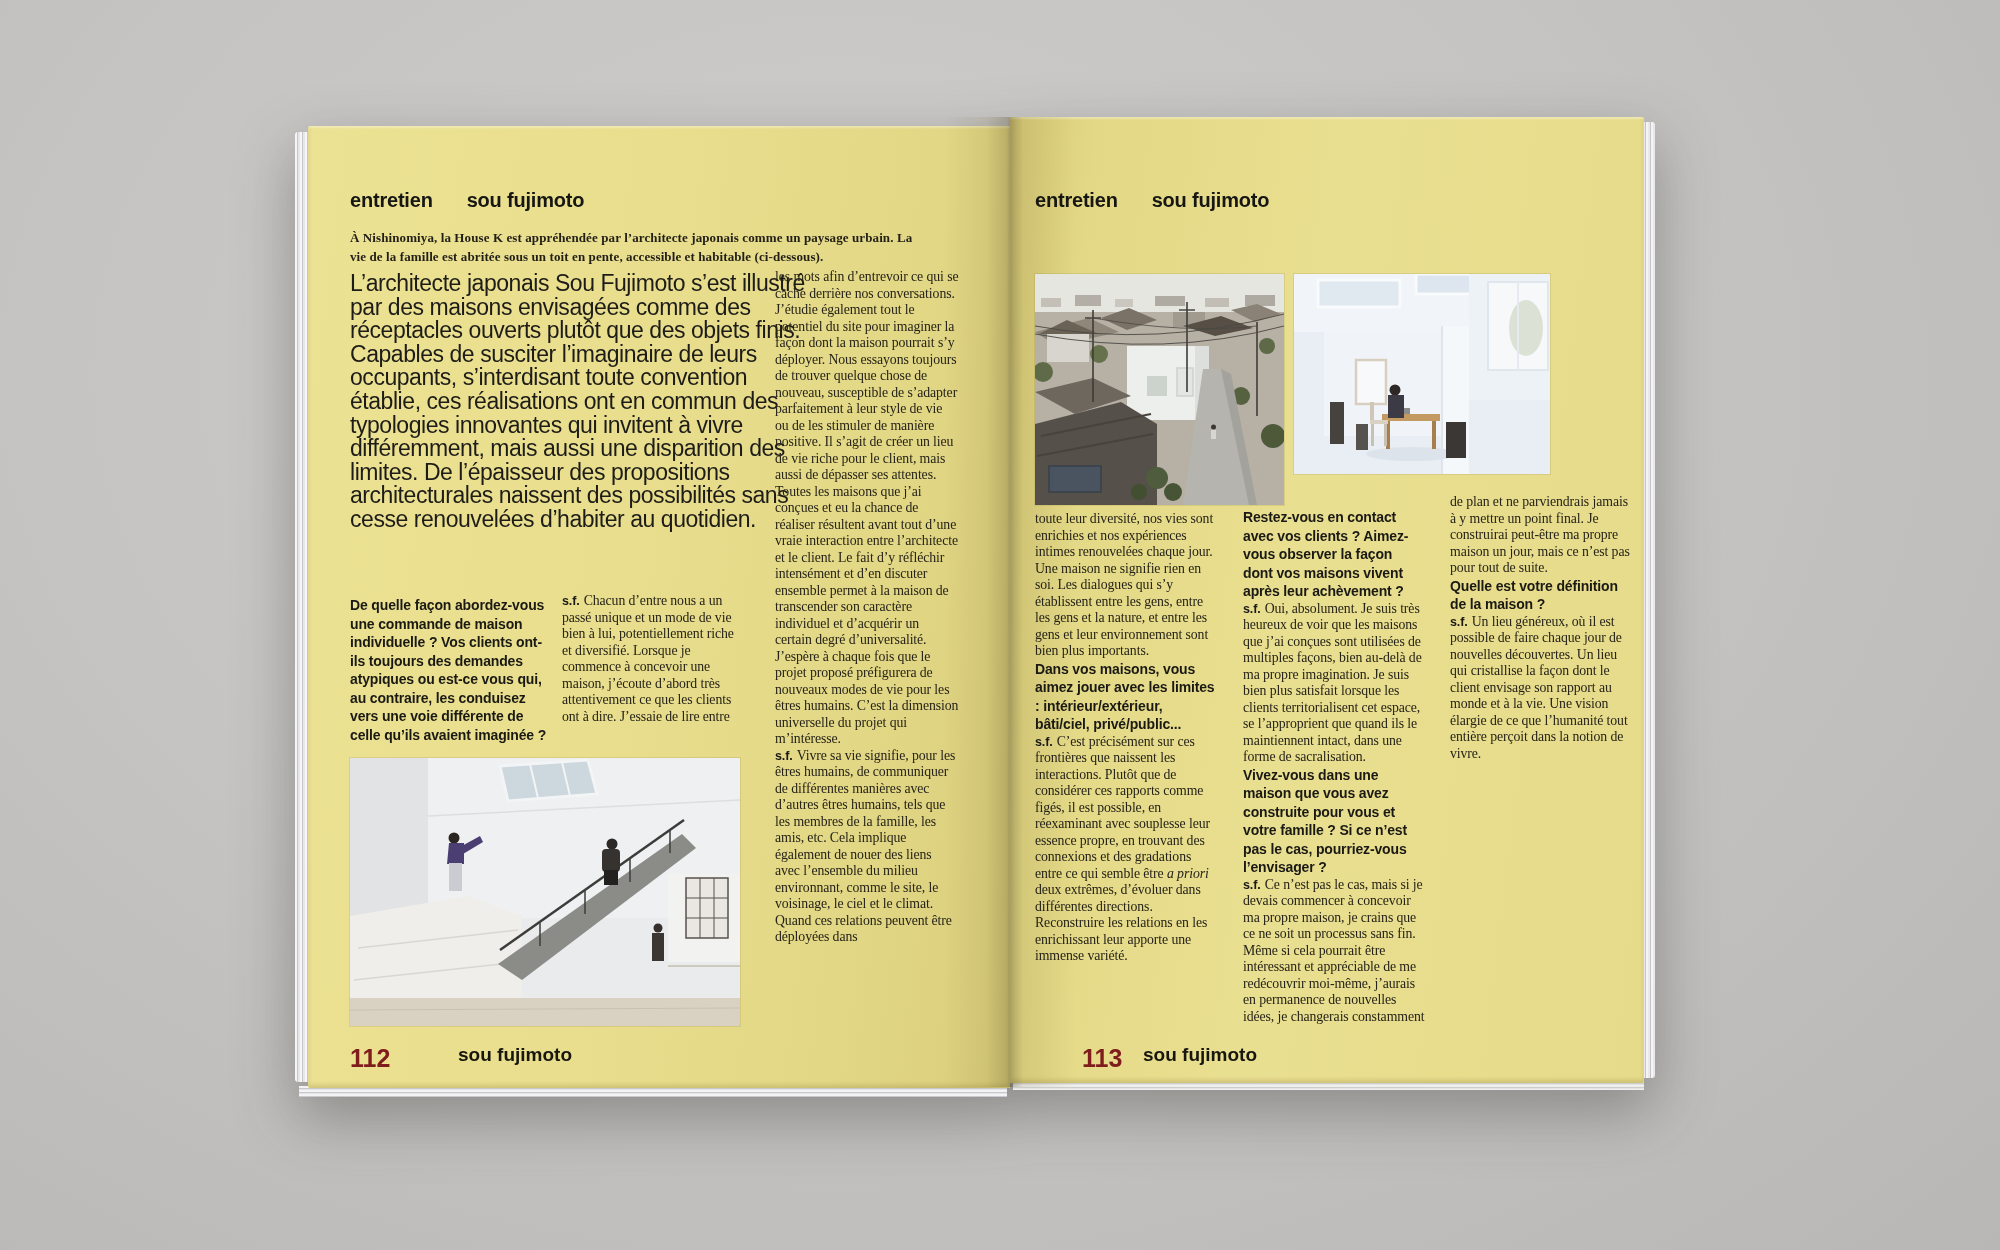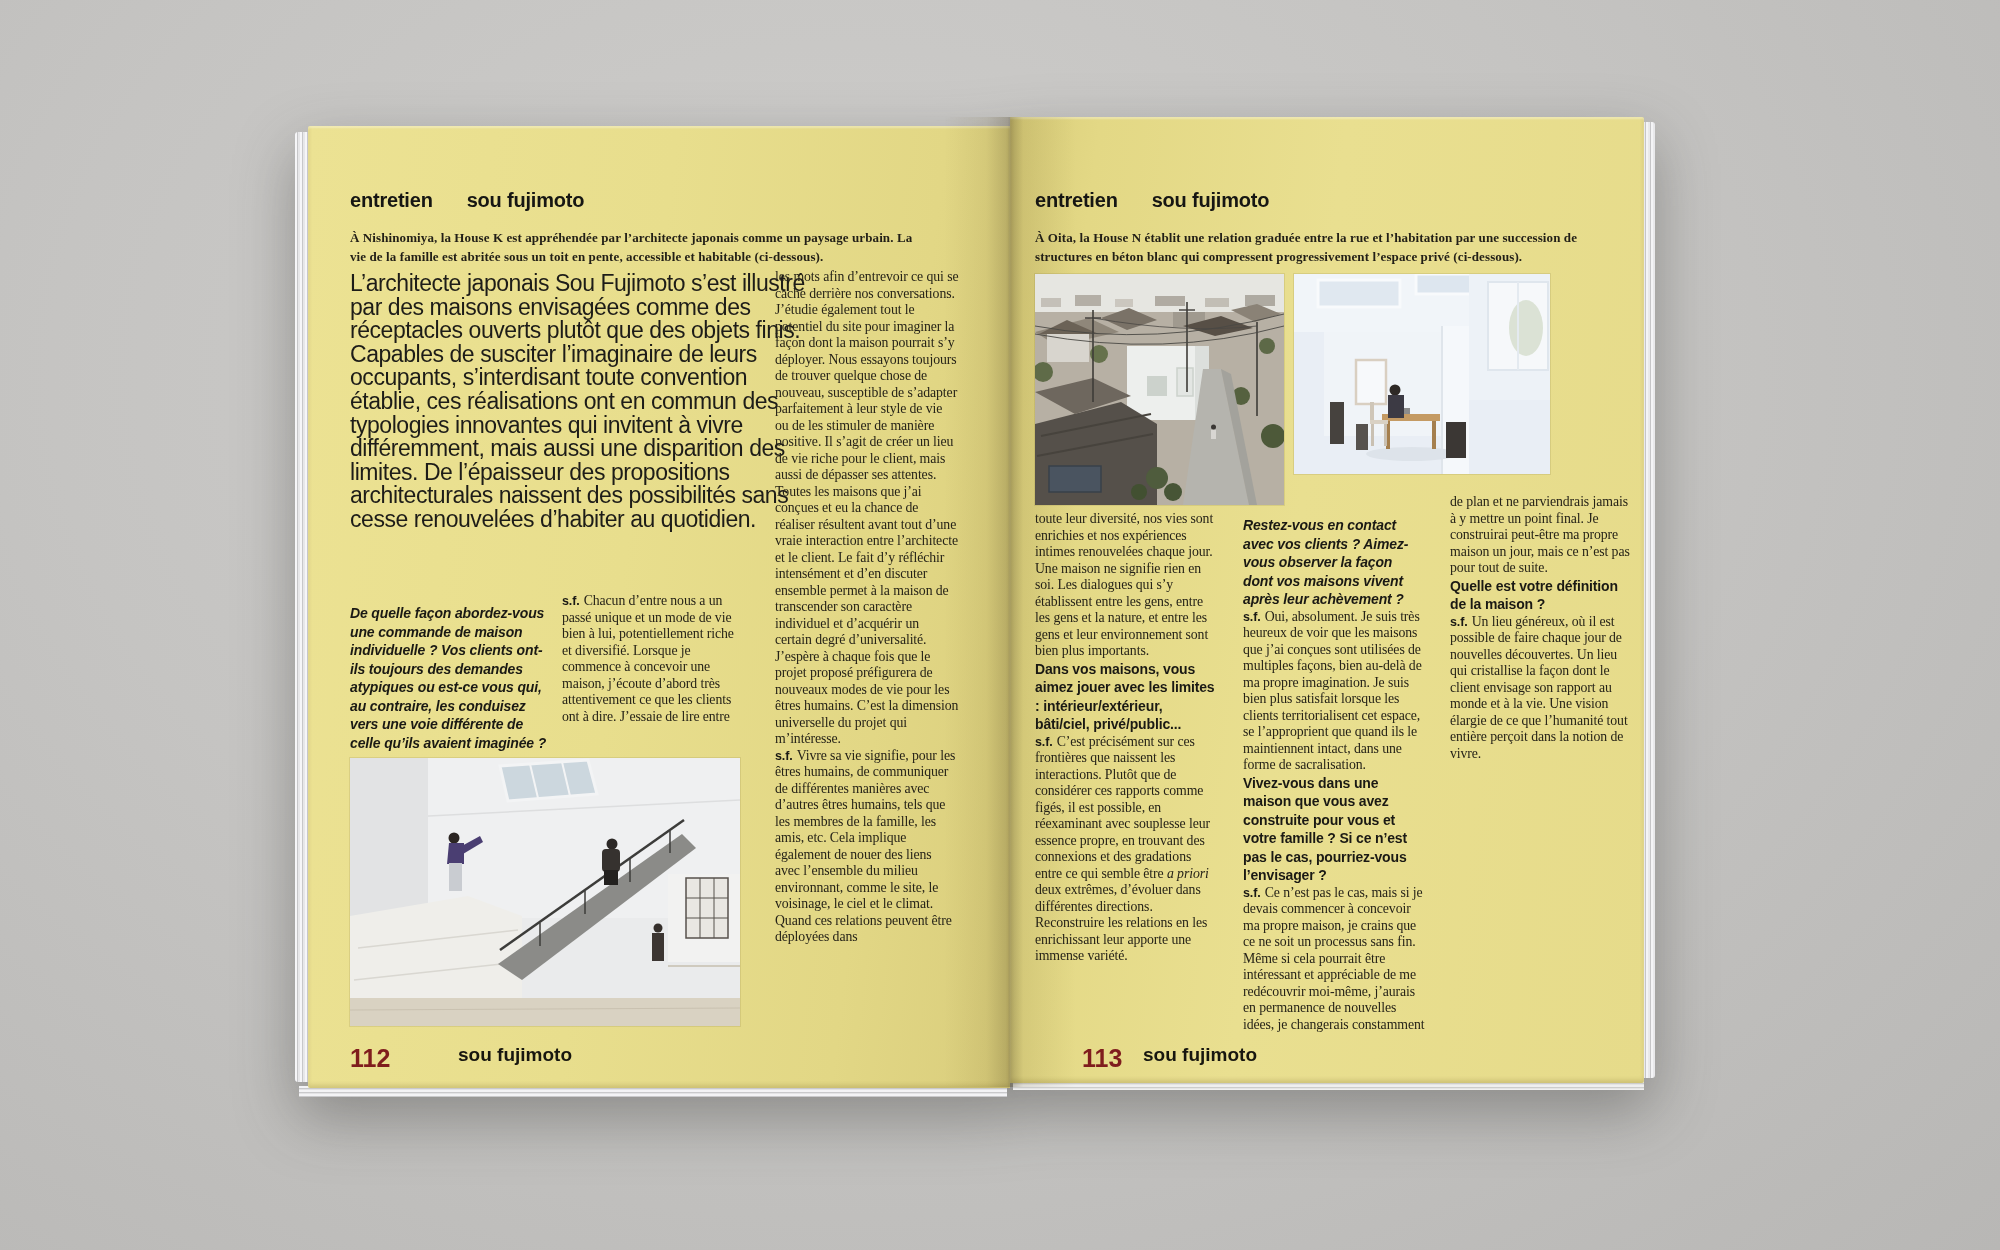--- a/index.html
+++ b/index.html
@@ -41,21 +41,21 @@
   .col{position:absolute;z-index:10;}
   .header{font-weight:bold;font-size:20px;letter-spacing:-0.2px;color:#161613;}
   .header .name{margin-left:34px;}
   .caption{font-family:"Liberation Serif",serif;font-weight:bold;font-size:13px;line-height:19px;
     color:#221f17;letter-spacing:0.1px;}
   .intro{font-size:23px;line-height:23.6px;letter-spacing:-0.45px;color:#1d1c18;}
   .serif{font-family:"Liberation Serif",serif;font-size:13.8px;line-height:16.5px;color:#262318;letter-spacing:-0.1px;}
   .serif p{margin:0;}
   .q{font-family:"Liberation Sans",sans-serif;font-weight:bold;font-size:14px;line-height:18.5px;
     color:#1a1914;letter-spacing:-0.15px;margin:22px 0 3px;}
-  .q.first{margin-top:12px;font-style:italic;}
+  .q.first{margin-top:4px;}
   .sf{font-family:"Liberation Sans",sans-serif;font-weight:bold;font-size:12.5px;color:#1a1914;padding-right:4px;}
   .footer-num{position:absolute;font-weight:bold;font-size:25px;color:#7f1d1d;z-index:10;}
   .footer-title{position:absolute;font-weight:bold;font-size:19px;color:#17160f;z-index:10;}
   .photo{position:absolute;z-index:10;box-shadow:0 0 0 1px rgba(120,105,50,.15);}
 </style>
 </head>
 <body>
 
 <div class="book">
   <div class="edge-left"></div>
@@ -123,21 +123,20 @@
     <p><span class="sf">s.f.</span><span>Vivre sa vie signifie, pour les êtres humains, de communiquer de différentes manières avec d’autres êtres humains, tels que les membres de la famille, les amis, etc. Cela implique également de nouer des liens avec l’ensemble du milieu environnant, comme le site, le voisinage, le ciel et le climat. Quand ces relations peuvent être déployées dans</span></p>
   </div>
 
   <div class="footer-num" style="left:60px;top:930px;">112</div>
   <div class="footer-title" style="left:168px;top:930px;">sou fujimoto</div>
 
   <div class="col header" style="left:745px;top:75px;">
     <span>entretien</span><span class="name">sou fujimoto</span>
   </div>
 
-  <div class="col caption" style="left:745px;top:114px;width:580px;">À Oita, la House N établit une relation graduée entre la rue et l’habitation par une succession de structures en béton blanc qui compressent progressivement l’espace privé (ci-dessous).</div>
 
   <svg class="photo" style="left:745px;top:160px;" width="249" height="231" viewBox="0 0 249 231">
     <rect width="249" height="231" fill="#b7b0a4"></rect>
     <rect width="249" height="38" fill="#e6e6e1"></rect>
     <rect x="6" y="24" width="20" height="9" fill="#c4c0b8"></rect>
       <rect x="40" y="21" width="26" height="11" fill="#b4afa6"></rect>
     <rect x="80" y="25" width="18" height="8" fill="#cbc7bf"></rect>
       <rect x="120" y="22" width="30" height="10" fill="#b0aba2"></rect>
     <rect x="170" y="24" width="24" height="9" fill="#c2beb5"></rect>
       <rect x="210" y="21" width="30" height="11" fill="#aeaaa1"></rect>

